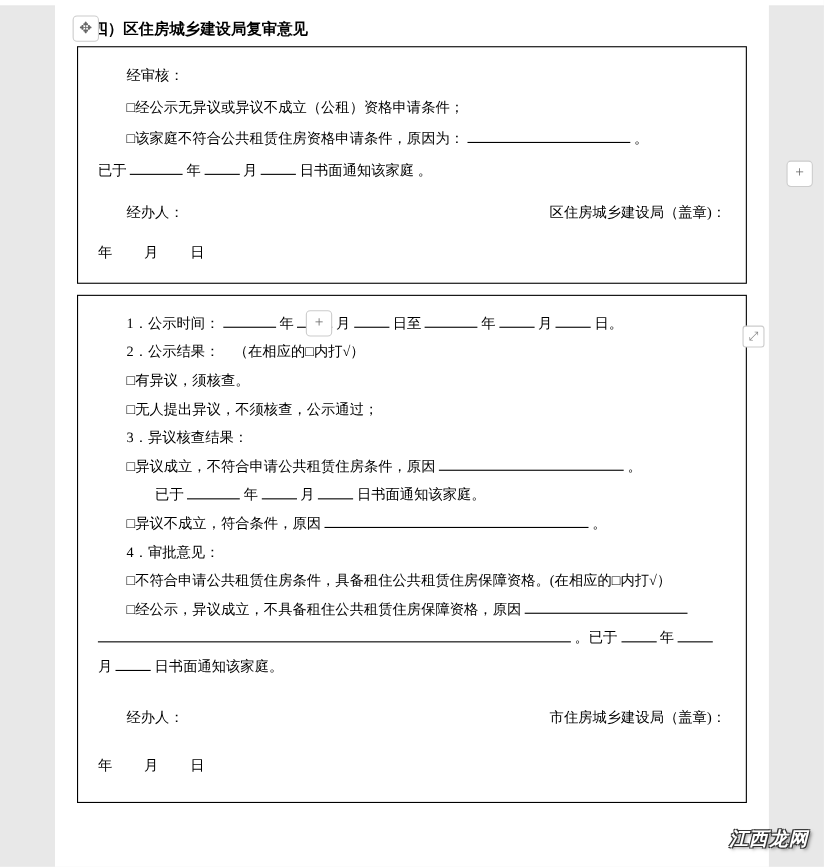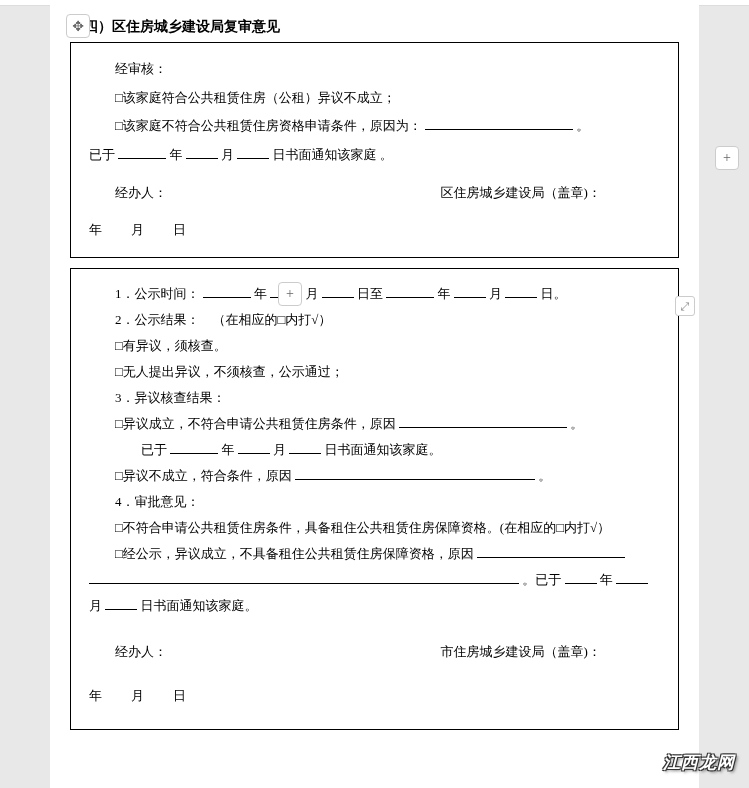--- a/index.html
+++ b/index.html
@@ -93,21 +93,21 @@
     }
     .sig-row {
       display: flex;
       margin-top: 10px;
     }
     .sig-left {
       flex: 1;
     }
     .sig-right {
       flex: 1;
-      text-align: center;
+      text-align: right;
       margin-left: 14px;
     }
     .date-row {
       text-align: left;
       padding-right: 30px;
       letter-spacing: 8px;
       margin-top: 8px;
     }
     .float-icon {
       position: absolute;
@@ -168,21 +168,21 @@
 <div class="float-icon" style="top:146px; right:10px;">+</div>
 <div class="float-icon" style="top:282px; left:278px; border-radius:4px;">+</div>
 <div class="diag-icon" style="top:296px; right:54px;">⤢</div>
 
 <div class="page-container">
 
   <div class="section-title">（四）区住房城乡建设局复审意见</div>
 
   <div class="box">
     <div class="indent1">经审核：</div>
-    <div class="indent1">□该家庭符合公共租赁住房（公租）异议不成立；</div>
+    <div class="indent1">□经公示无异议或异议不成立（公租）资格申请条件；</div>
     <div class="indent1">
       <span>□该家庭不符合公共租赁住房资格申请条件，原因为：</span>
       <span class="blank-long"></span>
       <span>。</span>
     </div>
     <div class="indent0">
       <span>已于</span>
       <span class="blank-short"></span>
       <span>年</span>
       <span class="blank-med"></span>

